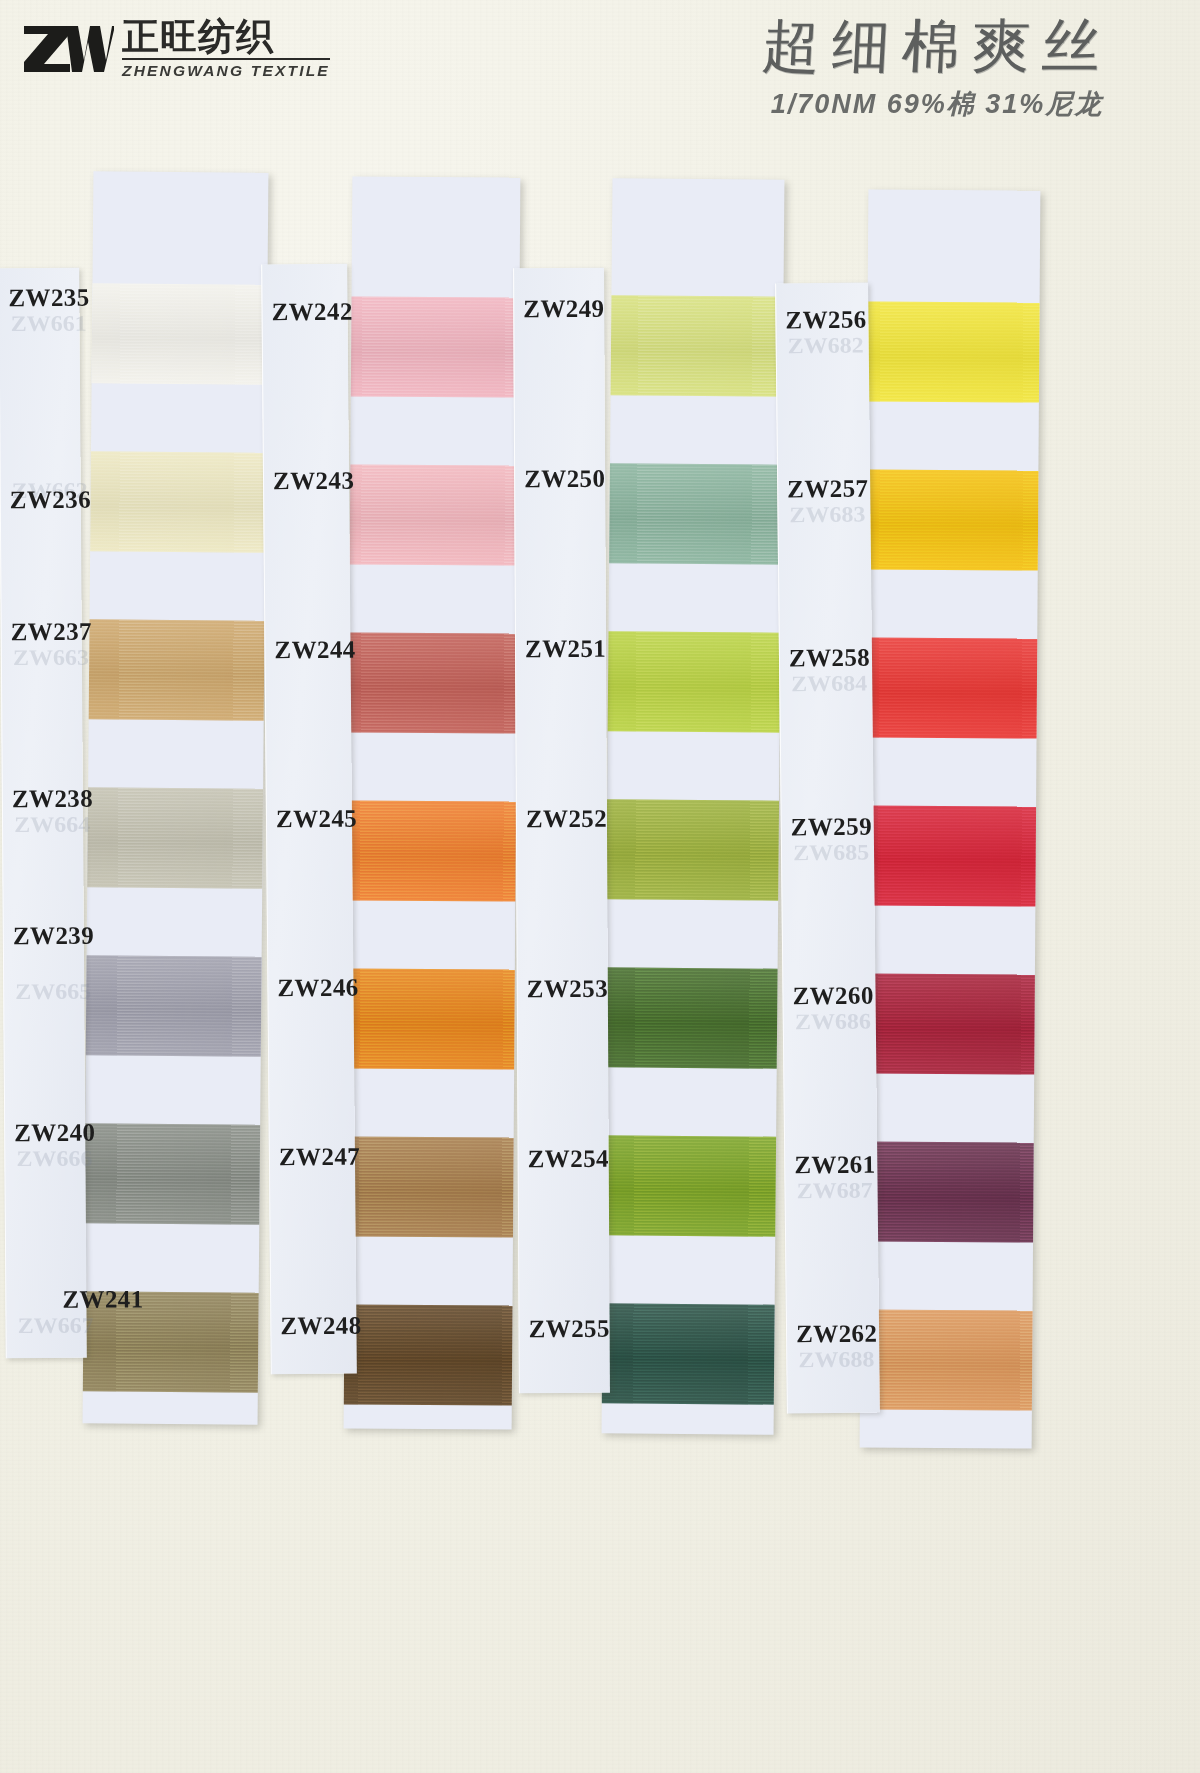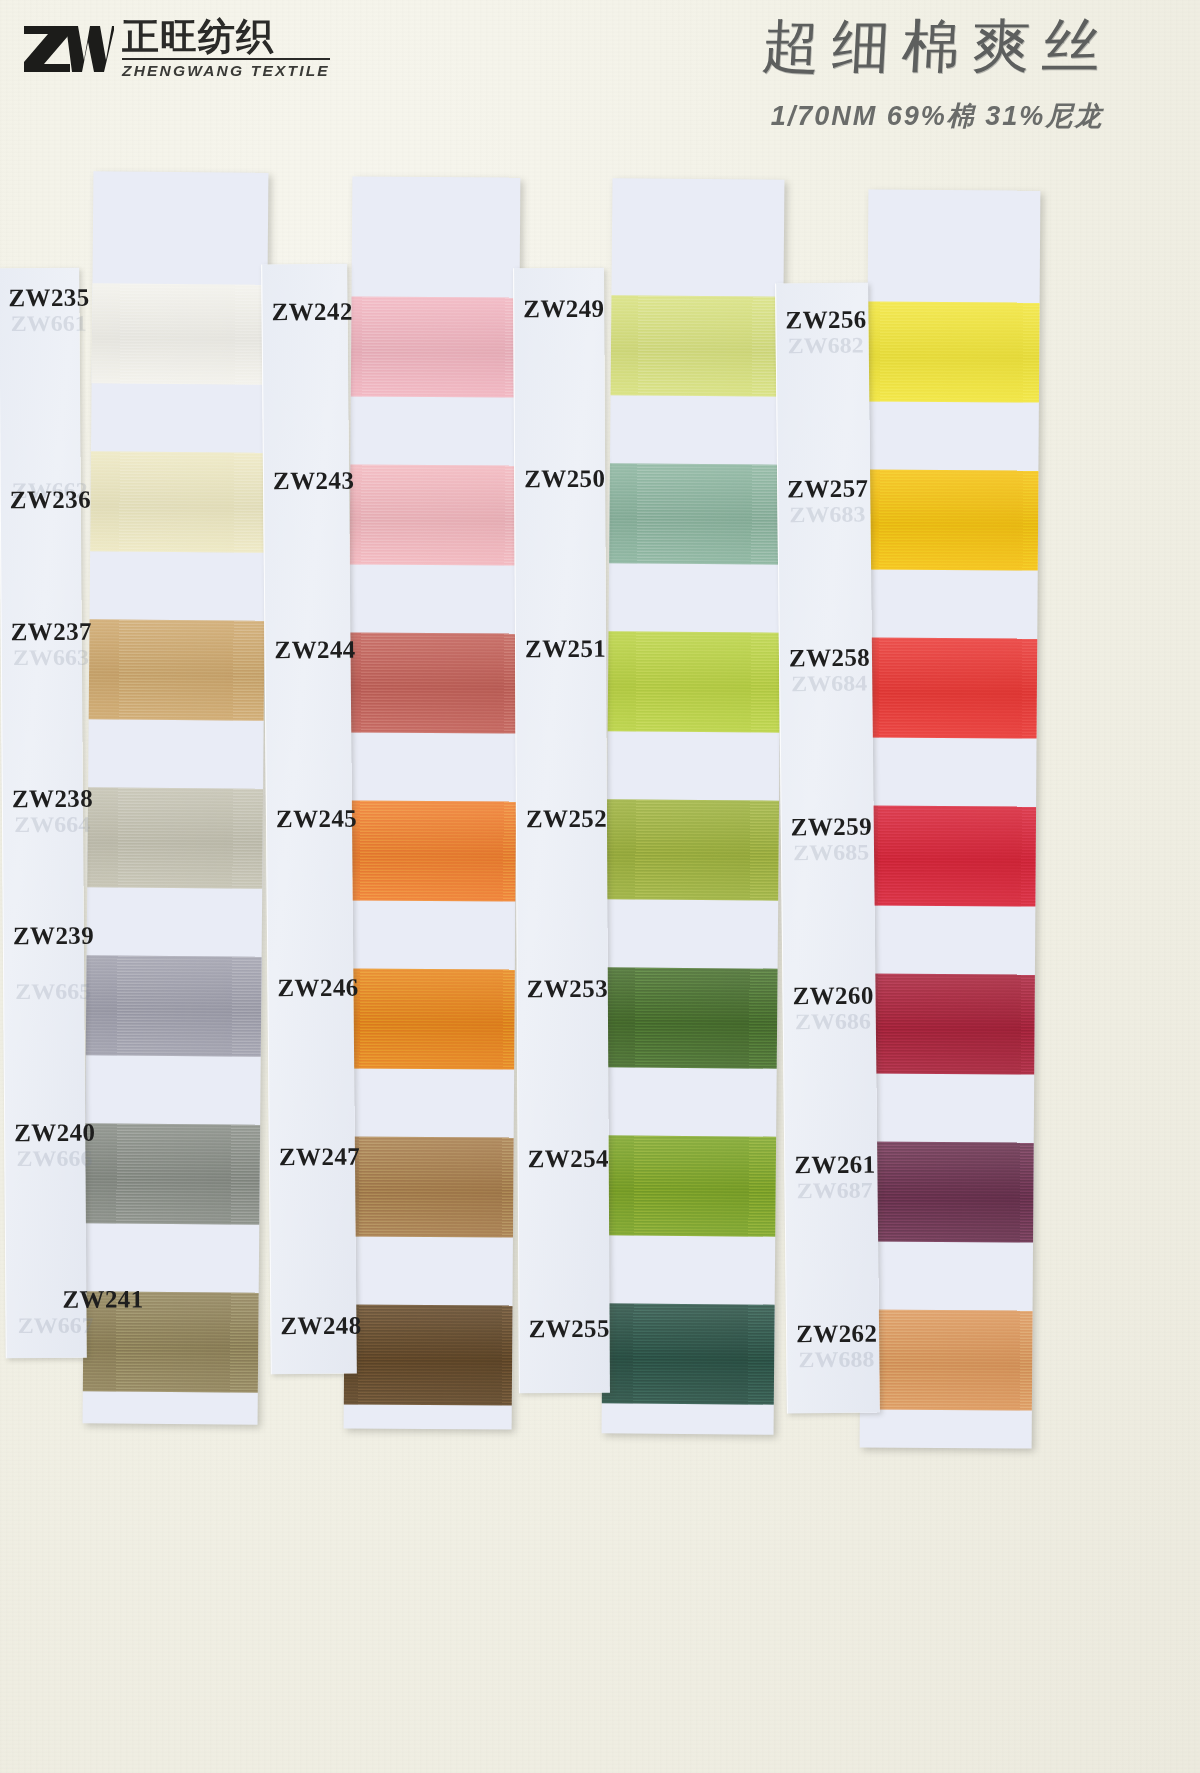--- a/index.html
+++ b/index.html
@@ -94,21 +94,20 @@
     font-family: "DejaVu Serif", "Liberation Serif", serif;
     font-size: 58px;
     font-weight: normal;
     letter-spacing: 12px;
     color: #5d5f5e;
     text-shadow: 0.7px 0.7px 0 rgba(120,122,120,0.5);
     white-space: nowrap;
     transform: skewX(-3deg);
   }
   #sub-title {
-    margin-top: 12px;
     font-family: "Liberation Sans", "DejaVu Sans", sans-serif;
     font-size: 27px;
     font-weight: bold;
     font-style: italic;
     letter-spacing: 2px;
     color: #6a6c6a;
     white-space: nowrap;
   }
 
   .label-strip {

